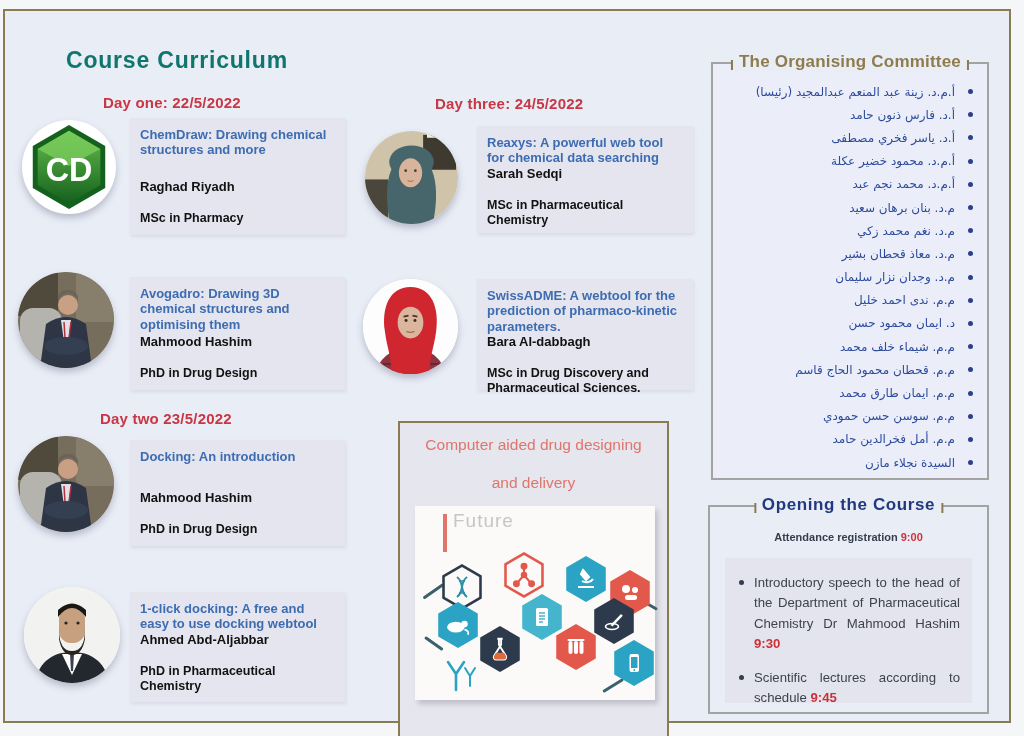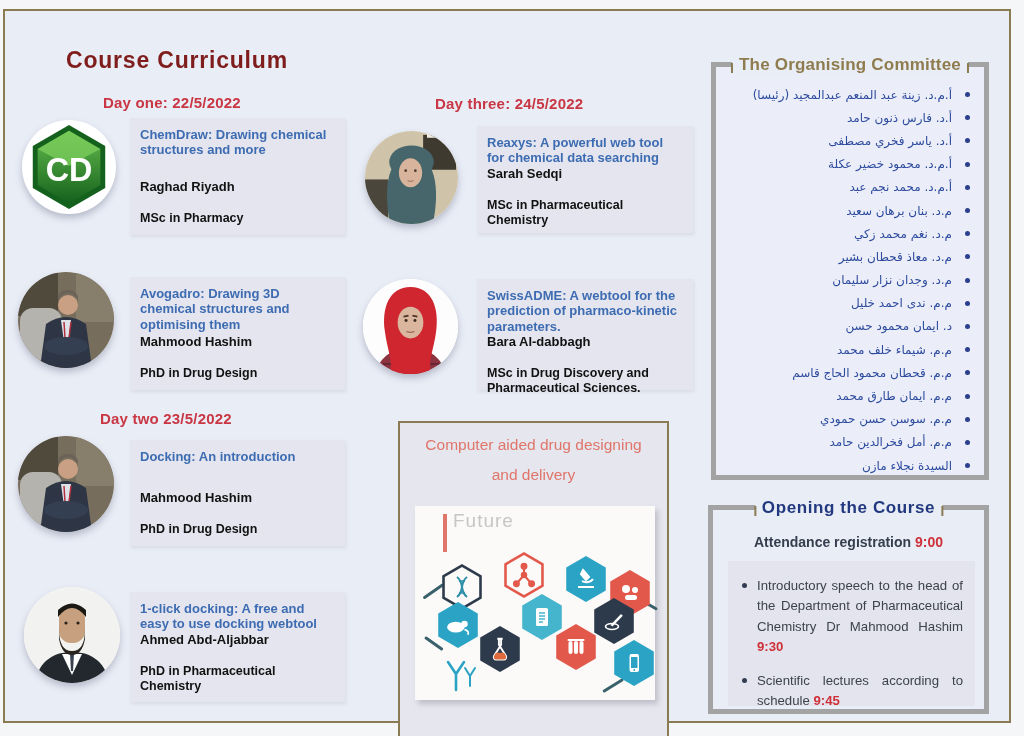--- a/index.html
+++ b/index.html
@@ -8,21 +8,21 @@
     background:#f4f6f8;
     font-family:"Liberation Sans",sans-serif;
   }
   .slide{
     position:absolute;left:3px;top:9px;width:1008px;height:714px;
     box-sizing:border-box;border:2px solid #8b7b52;background:#e9edf6;
   }
   
   .course-title{
     position:absolute;left:61px;top:36px;font-size:23px;font-weight:bold;
-    color:#7f1d1d;letter-spacing:.8px;
+    color:#0f766e;letter-spacing:.8px;
   }
   .day-label{
     position:absolute;font-size:15px;font-weight:bold;color:#c93644;letter-spacing:.2px;
   }
   .day-one{left:98px;top:83px;}
   .day-two{left:95px;top:399px;}
   .day-three{left:430px;top:84px;}
 
   
   .avatar{
@@ -52,40 +52,40 @@
   .av-bara{left:358px;top:268px;width:95px;height:95px;}
   .swiss-card{left:472px;top:268px;width:216px;height:111px;}
 
   
   .middle-box{
     position:absolute;left:393px;top:410px;width:271px;height:335px;
     box-sizing:border-box;border:2px solid #8b7b52;background:#e5e6ee;
   }
   .middle-line{width:100%;text-align:center;color:#e0756a;font-size:15.5px;}
   .middle-line.l1{margin-top:13px;}
-  .middle-line.l2{margin-top:12px;}
+  .middle-line.l2{margin-top:20px;}
   .dd-panel{
     position:absolute;left:15px;top:83px;width:240px;height:194px;background:#fbfaf8;
     box-shadow:3px 4px 5px rgba(80,80,90,.25);
   }
   .dd-bar{position:absolute;left:28px;top:8px;width:4px;height:38px;background:#e0756a;}
   .dd-future{position:absolute;left:38px;top:4px;font-size:19px;color:#c6c6c6;letter-spacing:1px;}
   .dd-title{position:absolute;left:38px;top:24px;font-size:21px;font-weight:bold;color:#1d2e4e;letter-spacing:.2px;}
   .hx{position:absolute;width:46px;height:46px;clip-path:polygon(50% 0,93% 25%,93% 75%,50% 100%,7% 75%,7% 25%);
       display:flex;align-items:center;justify-content:center;}
   .hx .inner{position:absolute;inset:3px;clip-path:polygon(50% 0,93% 25%,93% 75%,50% 100%,7% 75%,7% 25%);background:#fbfaf8;}
   .hx svg{position:relative;z-index:2;display:block;}
   .teal{background:#2ba3c4;} .teal2{background:#45b5cd;}
   .dark{background:#2c3a4b;} .sal{background:#e2594c;}
   .bond{position:absolute;height:2.5px;background:#39606b;border-radius:2px;}
   .free-icon{position:absolute;}
 
   
   .gold-box{
-    position:absolute;box-sizing:border-box;border:5px solid #a3a3a3;
+    position:absolute;box-sizing:border-box;border:2px solid #a3a3a3;
   }
   .committee-box{left:706px;top:51px;width:278px;height:418px;background:#ebeef8;}
   .opening-box{left:703px;top:494px;width:281px;height:209px;background:transparent;}
   .legend{
     position:absolute;top:-12px;left:50%;transform:translateX(-50%);
     background:#e9edf6;padding:0 7px;white-space:nowrap;font-weight:bold;
   }
   .legend.gold{color:#8f7c4e;font-size:17px;letter-spacing:.2px;}
   .legend.navy{color:#23397f;font-size:17px;letter-spacing:.6px;}
   .legend::before,.legend::after{
@@ -93,21 +93,21 @@
   }
   .legend::before{left:-1px;} .legend::after{right:-1px;}
 
   .member-list{position:absolute;top:16px;left:10px;right:14px;direction:rtl;}
   .member{display:flex;align-items:center;height:23.2px;}
   .member .dot{flex:0 0 5px;width:5px;height:5px;border-radius:50%;background:#2b3f8c;margin-left:13px;}
   .member .nm{font-family:"DejaVu Sans",sans-serif;font-size:12px;color:#2d4b9e;white-space:nowrap;}
 
   .attendance{
     position:absolute;top:24px;width:100%;text-align:center;
-    font-size:14px;font-weight:bold;color:#353e4e;
+    font-size:11px;font-weight:bold;color:#353e4e;
   }
   .time{color:#cf3038;font-weight:bold;}
   .opening-panel{
     position:absolute;left:15px;top:51px;width:247px;height:145px;background:#e3e4ed;
     box-sizing:border-box;padding:15px 12px 0 14px;
   }
   .obullet{display:flex;gap:10px;}
   .obullet + .obullet{margin-top:13px;}
   .odot{flex:0 0 5px;width:5px;height:5px;border-radius:50%;background:#323c52;margin-top:7px;}
   .otext{font-size:13.2px;color:#3d434c;line-height:1.55;text-align:justify;}

